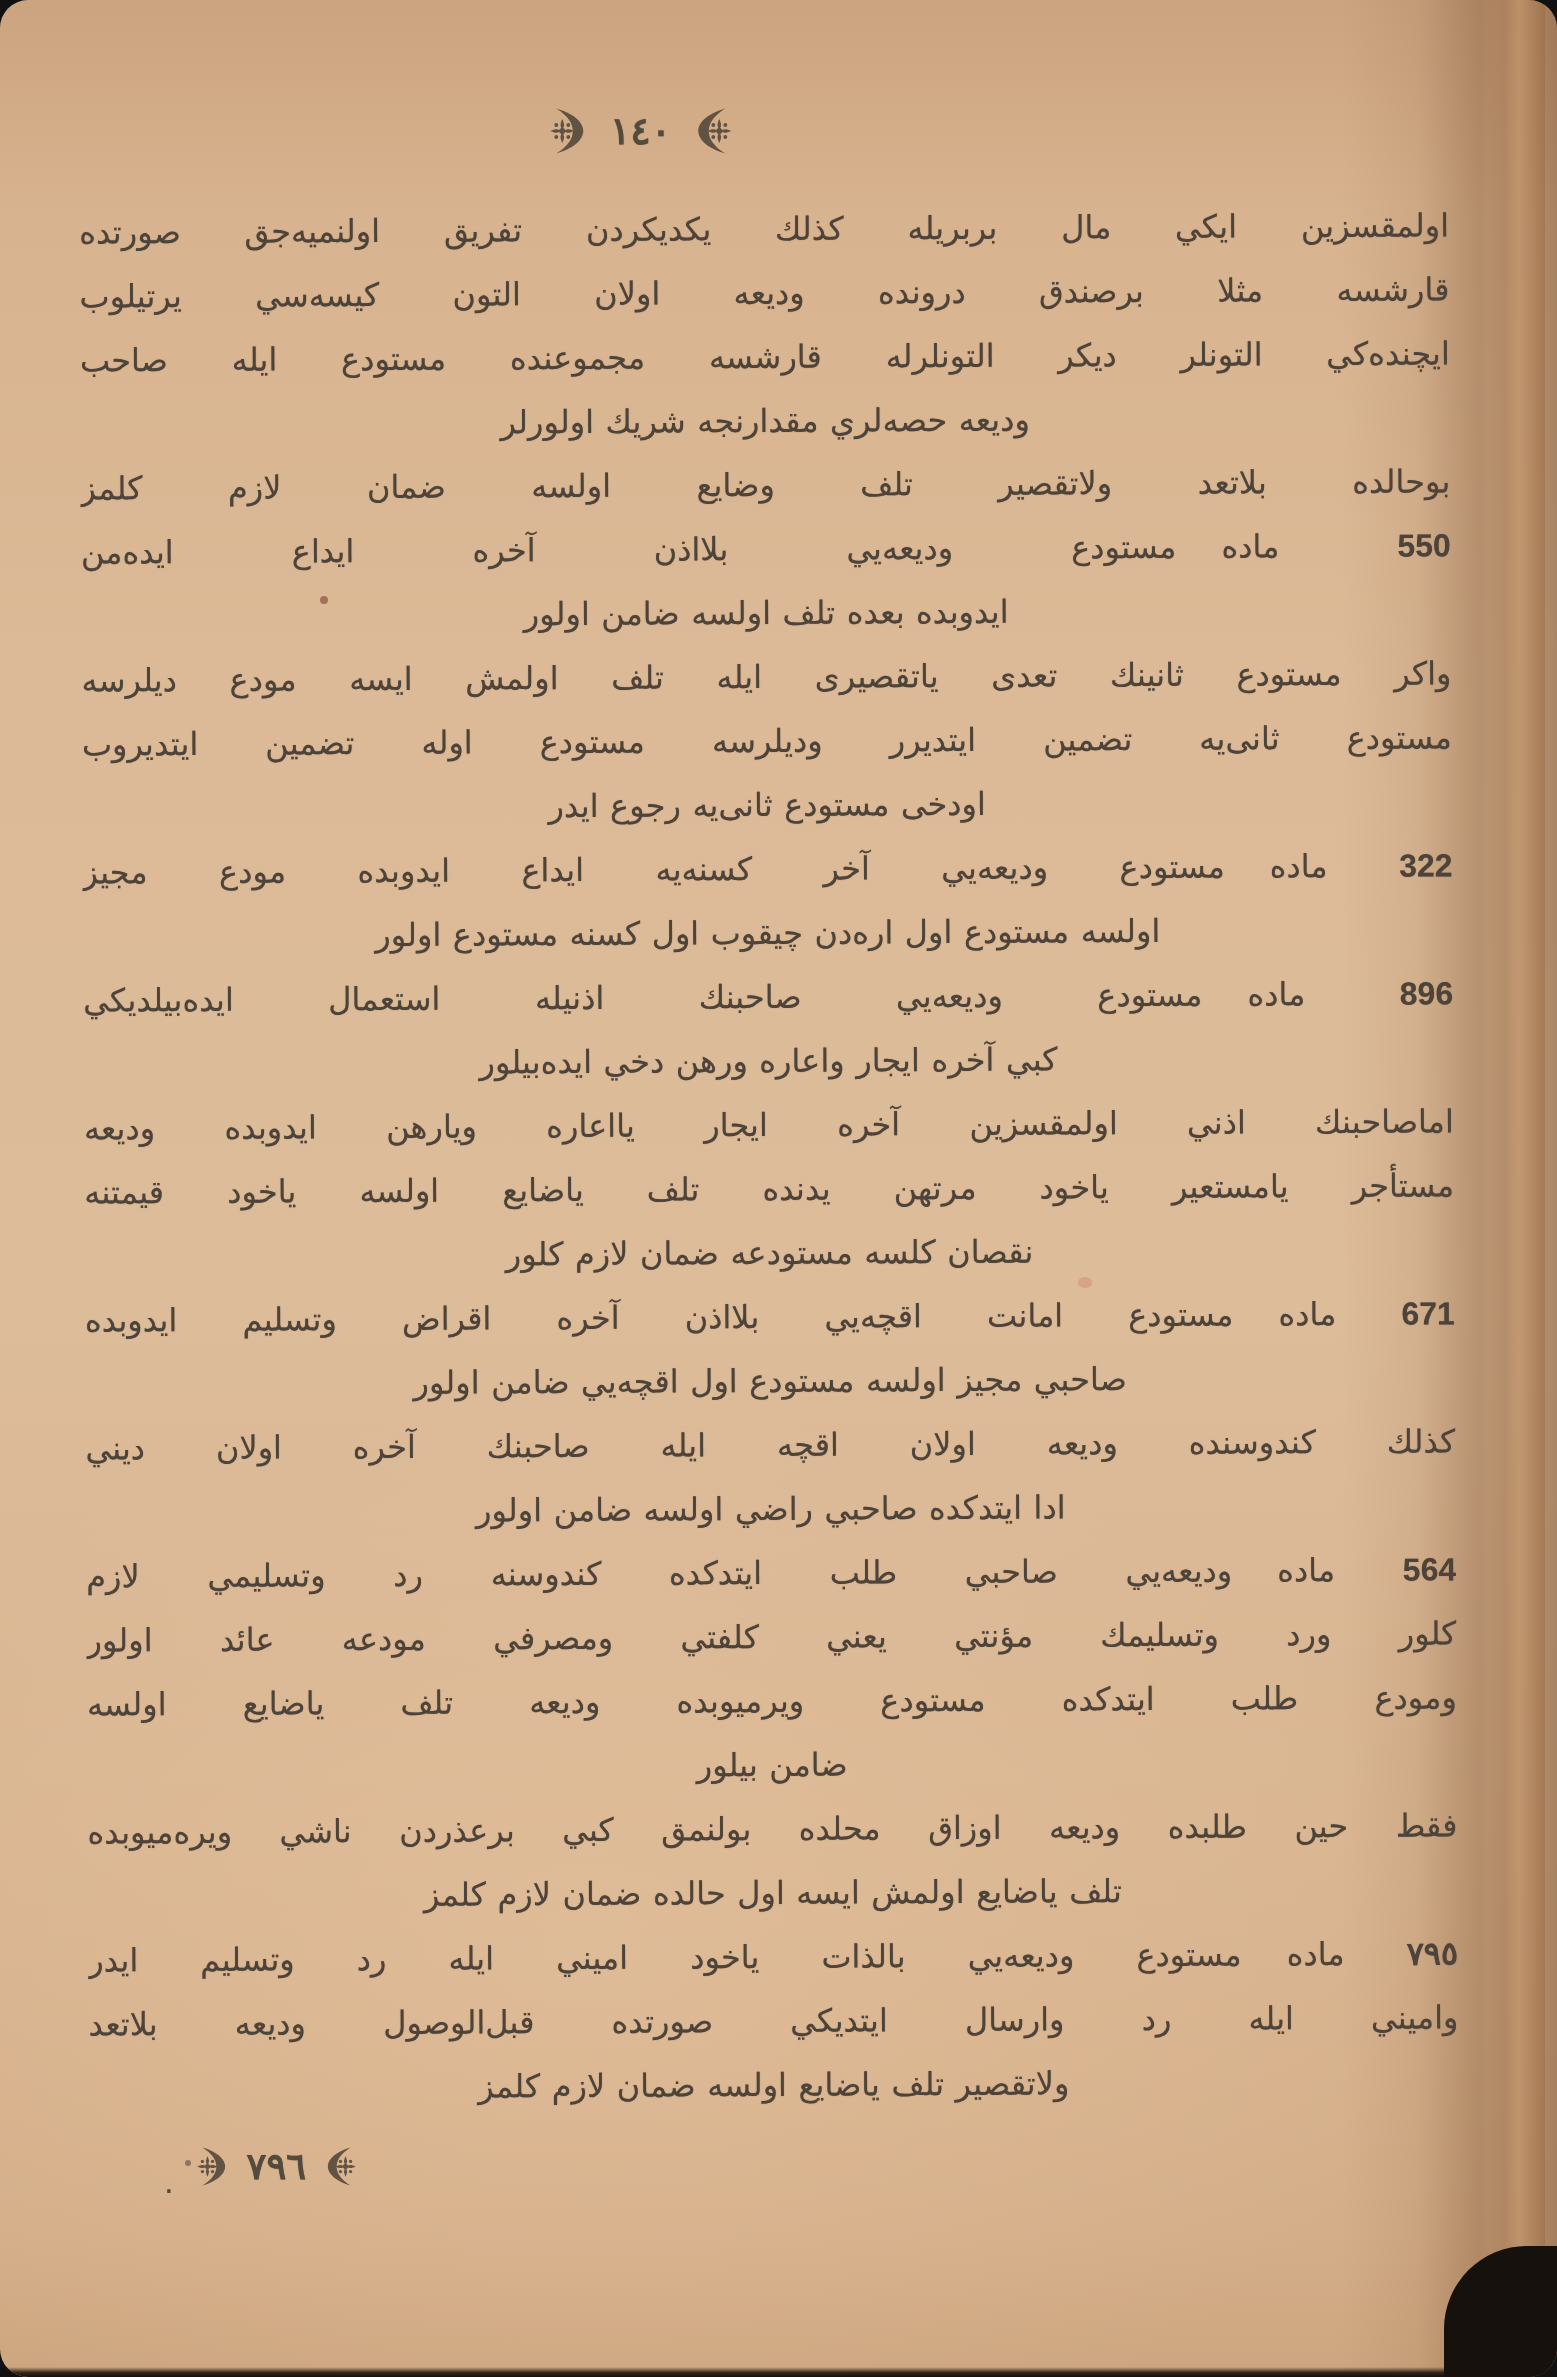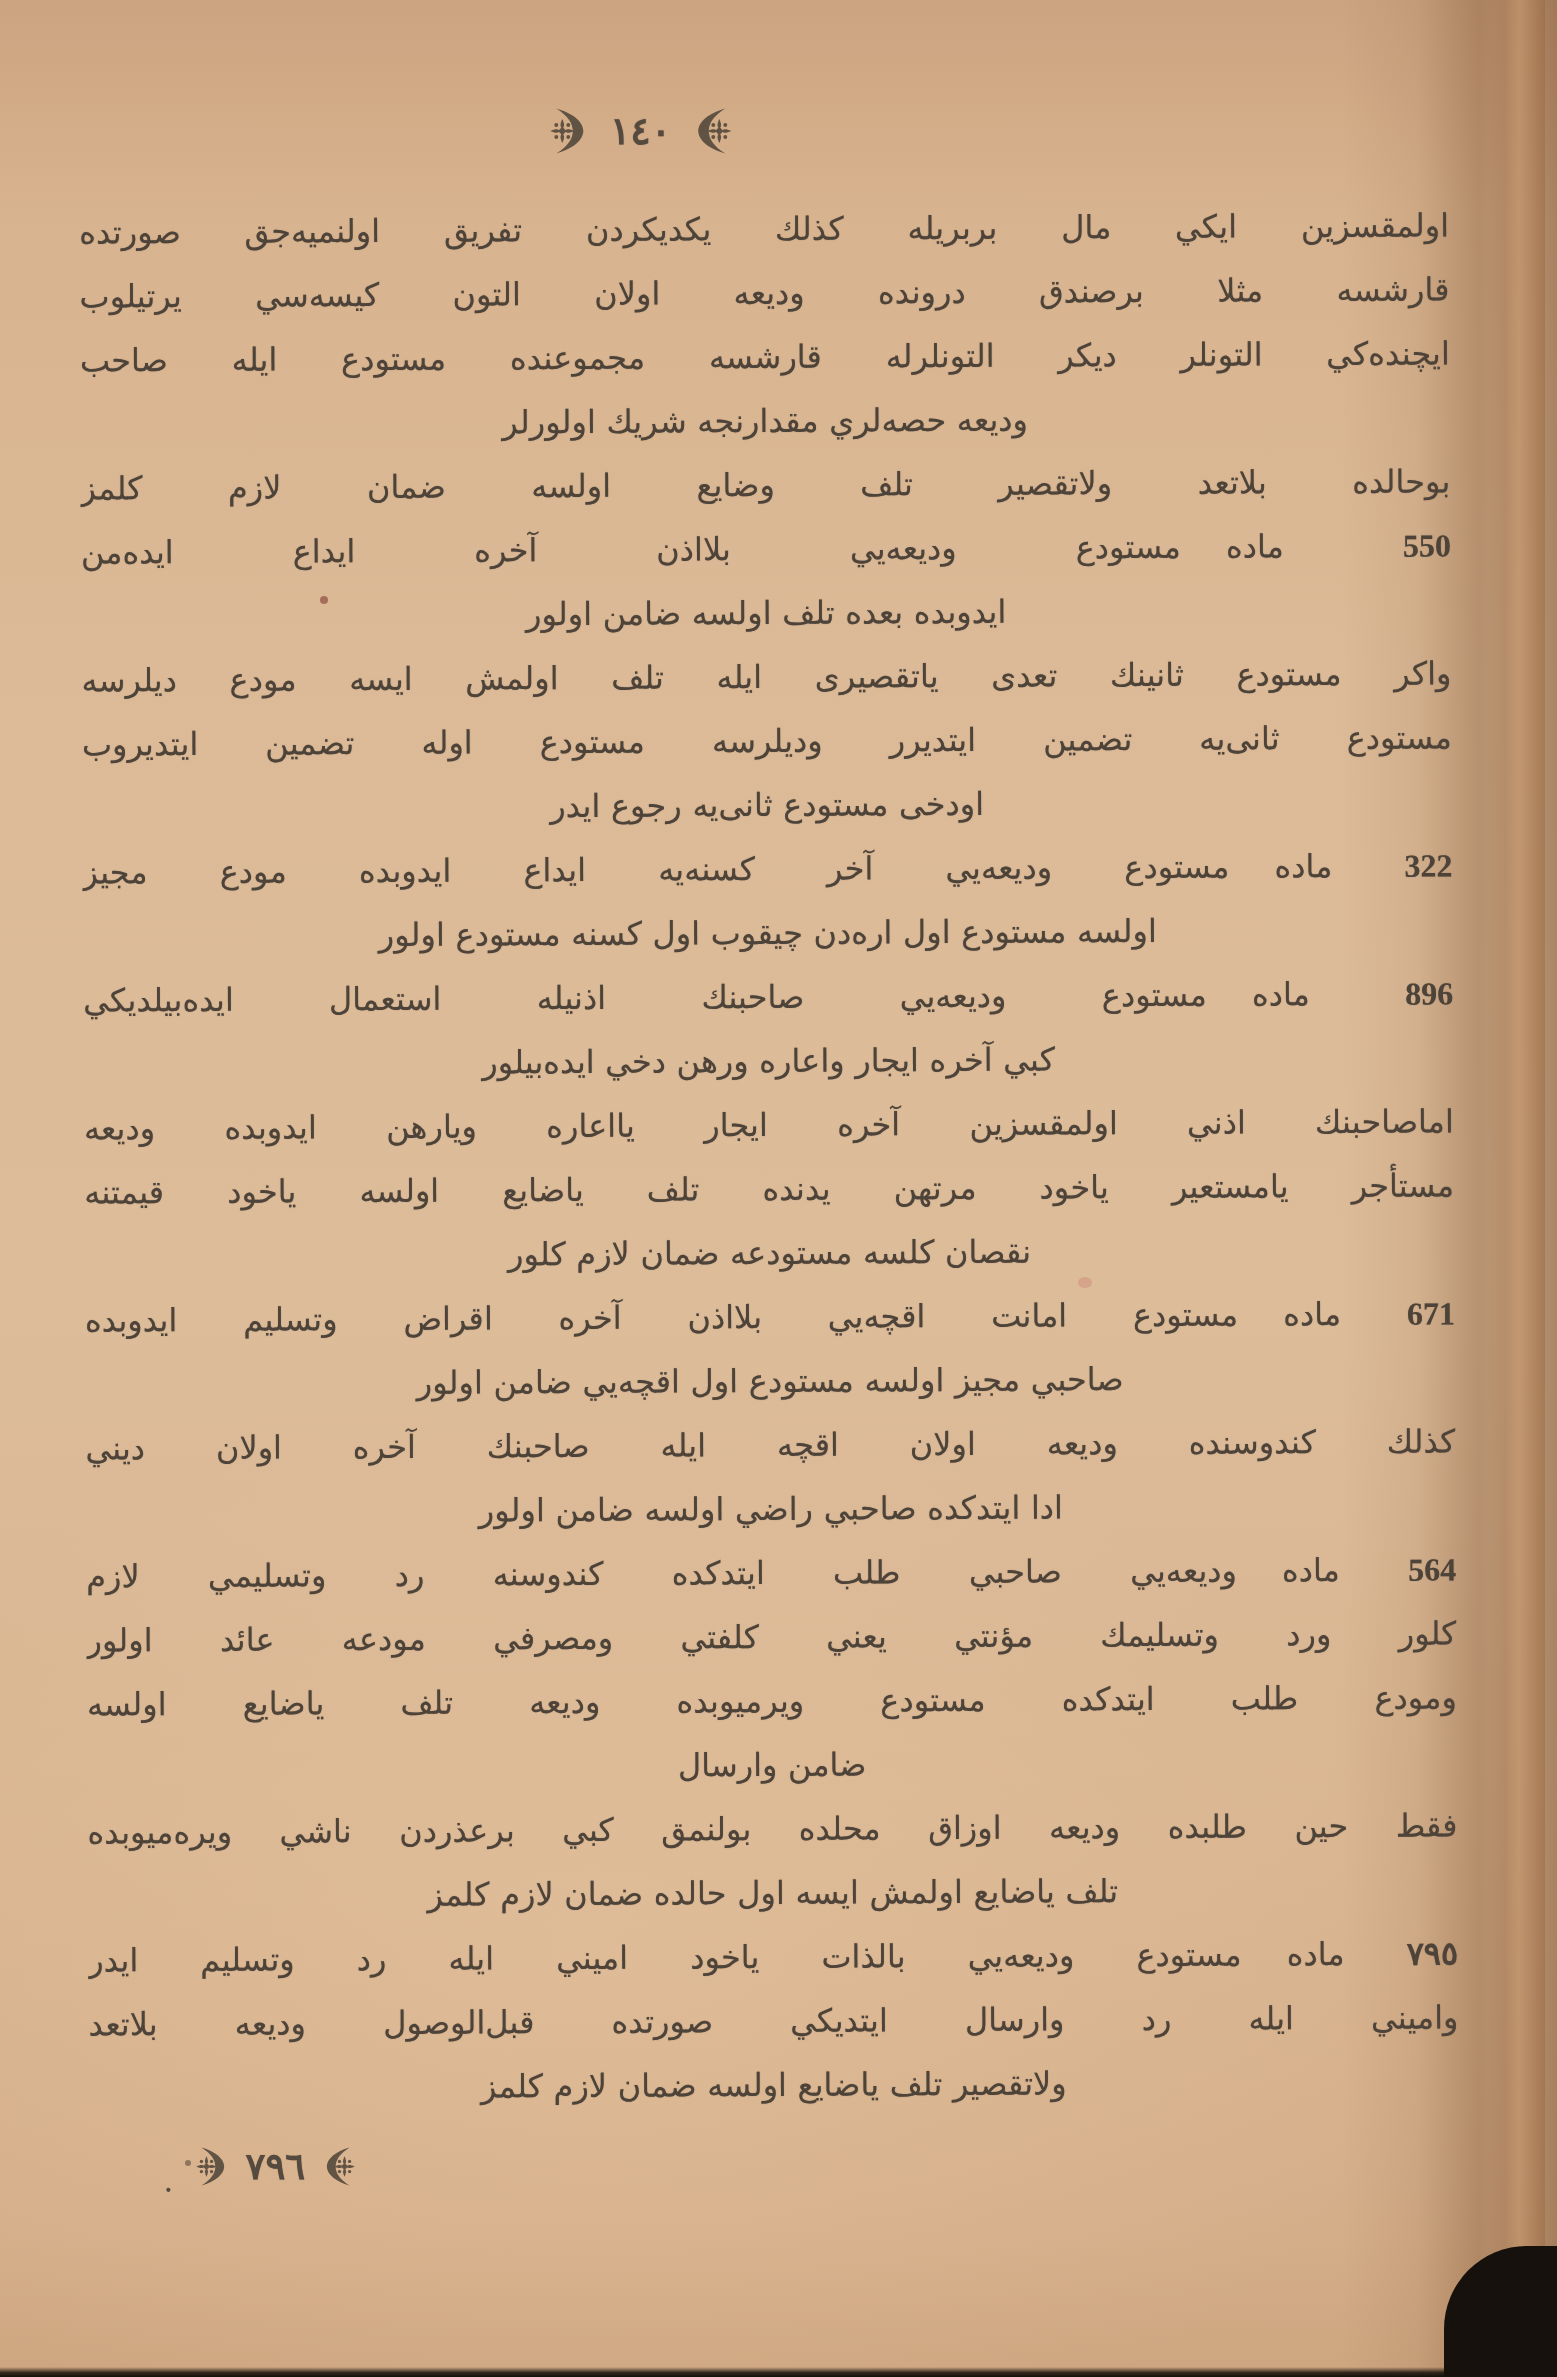--- a/index.html
+++ b/index.html
@@ -1,26 +1,27 @@
 <!DOCTYPE html>
 <html lang="ota" dir="rtl" style="font-size:14px"><head>
 <meta charset="utf-8">
 <style>
   html,body{margin:0;padding:0;background:#111;}
   .page{
     position:relative;
     width:1557px;height:2377px;
     overflow:hidden;
-    font-family:Liberation Serif, serif;
+    font-family:Liberation Sans, sans-serif;
     background:
       linear-gradient(90deg, rgba(0,0,0,0) 86%, rgba(122,77,43,.10) 91%, rgba(110,66,34,.34) 95%, rgba(122,80,48,.30) 97.5%, rgba(100,60,32,.42) 100%),
       radial-gradient(ellipse 1219px 784px at 38% 82%, rgba(236,203,168,.35), rgba(236,203,168,0) 70%),
       linear-gradient(180deg, #c1977293 0%, #d0a884 3%, #d8b38f 9%, #dcba97 28%, #ddbc9a 55%, #d9b591 78%, #d4ae89 94%, #cda67f 100%),
       #d9b593;
     color:#4d4339;
+    border-radius:28px;
   }
   
   .edge-strip{
     position:absolute;top:0;bottom:0;right:12.2px;width:57px;
     background:linear-gradient(90deg, rgba(0,0,0,0), rgba(160,110,70,.25) 30%, rgba(196,150,106,.55) 55%, rgba(150,100,60,.45) 100%);
     pointer-events:none;
   }
   .bottom-dark{
     position:absolute;left:0;right:0;bottom:0;height:10.5px;
     background:linear-gradient(180deg, rgba(20,15,10,0), rgba(24,18,12,.85) 55%, #14100b);
@@ -132,21 +133,21 @@
       <div class="line justify"> <span>اماصاحبنك اذني اولمقسزين آخره ايجار يااعاره ويارهن ايدوبده وديعه</span></div>
       <div class="line justify"> <span>مستأجر يامستعير ياخود مرتهن يدنده تلف ياضايع اولسه ياخود قيمتنه</span></div>
       <div class="line center"> <span>نقصان كلسه مستودعه ضمان لازم كلور</span></div>
       <div class="line justify"><span class="madde-num">671</span> <span>ماده</span><span class="madde-gap"></span><span>مستودع امانت اقچه‌يي بلااذن آخره اقراض وتسليم ايدوبده</span></div>
       <div class="line center"> <span>صاحبي مجيز اولسه مستودع اول اقچه‌يي ضامن اولور</span></div>
       <div class="line justify"> <span>كذلك كندوسنده وديعه اولان اقچه ايله صاحبنك آخره اولان ديني</span></div>
       <div class="line center"> <span>ادا ايتدكده صاحبي راضي اولسه ضامن اولور</span></div>
       <div class="line justify"><span class="madde-num">564</span> <span>ماده</span><span class="madde-gap"></span><span>وديعه‌يي صاحبي طلب ايتدكده كندوسنه رد وتسليمي لازم</span></div>
       <div class="line justify"> <span>كلور ورد وتسليمك مؤنتي يعني كلفتي ومصرفي مودعه عائد اولور</span></div>
       <div class="line justify"> <span>ومودع طلب ايتدكده مستودع ويرميوبده وديعه تلف ياضايع اولسه</span></div>
-      <div class="line center"> <span>ضامن وارسال</span></div>
+      <div class="line center"> <span>ضامن بيلور</span></div>
       <div class="line justify"> <span>فقط حين طلبده وديعه اوزاق محلده بولنمق كبي برعذردن ناشي ويره‌ميوبده</span></div>
       <div class="line center"> <span>تلف ياضايع اولمش ايسه اول حالده ضمان لازم كلمز</span></div>
       <div class="line justify"><span class="madde-num">٧٩٥</span> <span>ماده</span><span class="madde-gap"></span><span>مستودع وديعه‌يي بالذات ياخود اميني ايله رد وتسليم ايدر</span></div>
       <div class="line justify"> <span>واميني ايله رد وارسال ايتديكي صورتده قبل‌الوصول وديعه بلاتعد</span></div>
       <div class="line center"> <span>ولاتقصير تلف ياضايع اولسه ضمان لازم كلمز</span></div>
     </div>
 
   <div class="catchword">
     <svg class="orn" style="width:38px;height:45px" viewBox="0 0 60 64">
       <path d="M42,2 C20,8 6,20 6,32 C6,44 20,56 42,62 C26,52 20,42 20,32 C20,22 26,12 42,2 Z"></path>

